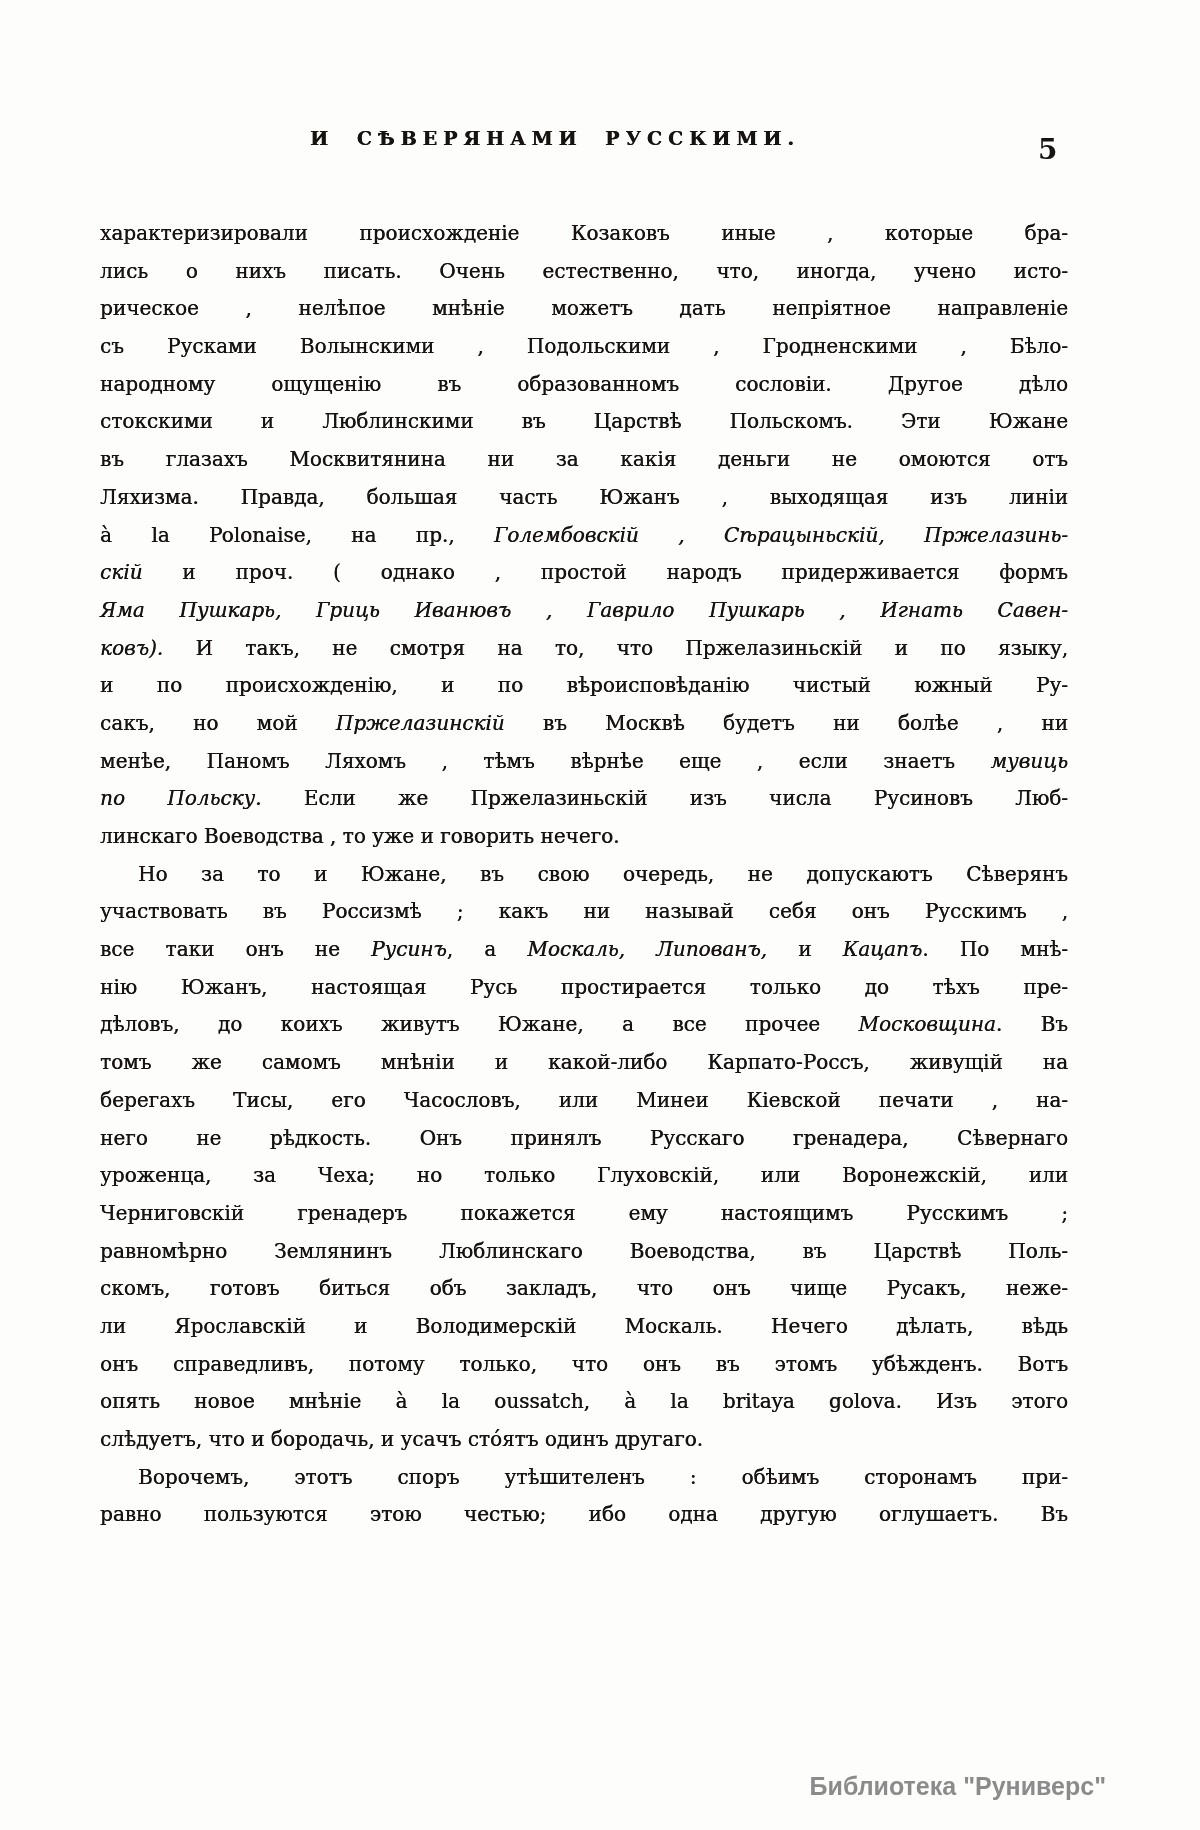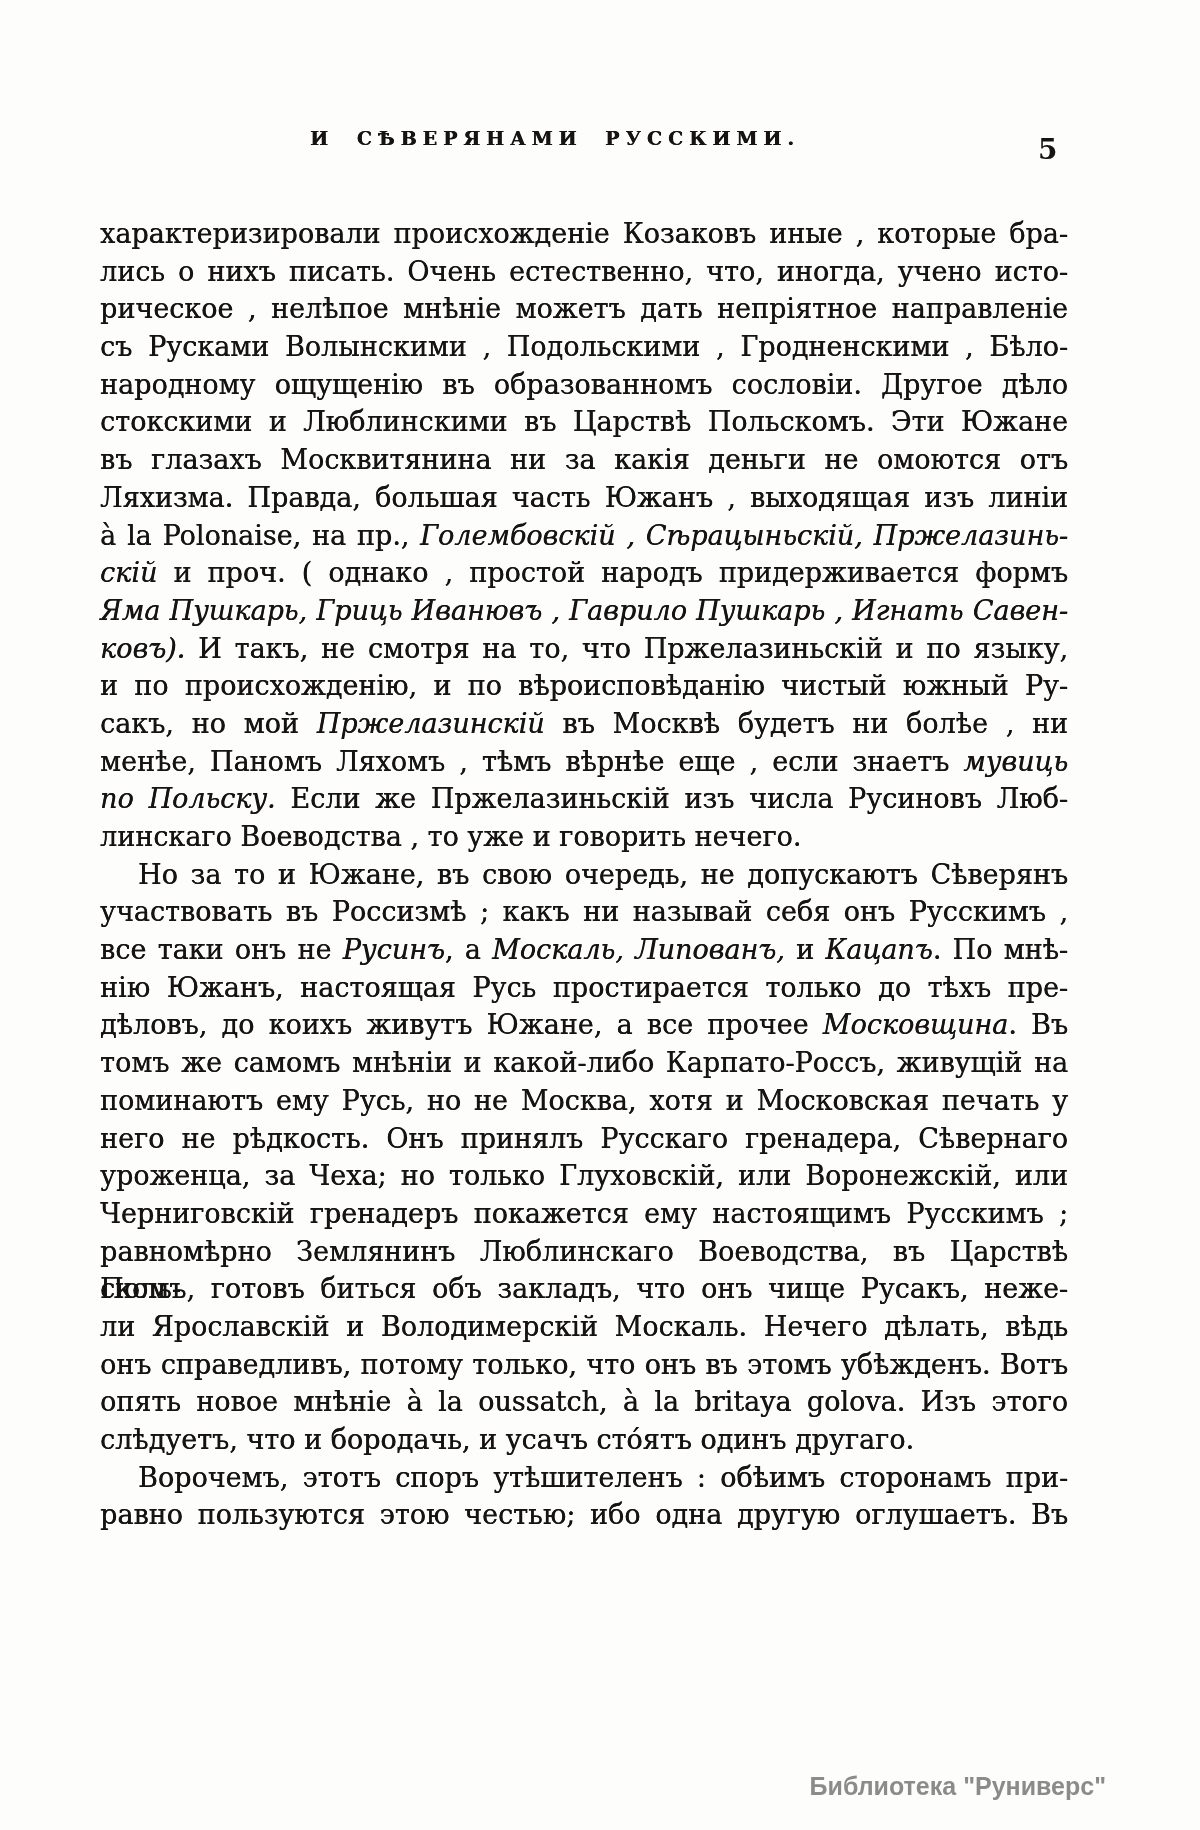--- a/index.html
+++ b/index.html
@@ -27,21 +27,21 @@
   }
   .page-number{
     position:absolute;
     top:133px;left:1038px;
     font-size:28px;
     font-weight:bold;
   }
   .text-block{
     position:absolute;
     top:215px;left:100px;width:968px;
-    font-size:27px;
+    font-size:20px;
     line-height:37.7px;
     text-shadow:0.35px 0 0 currentColor;
   }
   .paragraph{margin:0;padding:0;}
   .line{
     text-align:justify;
     text-align-last:justify;
     white-space:normal;
     height:37.7px;
     overflow:visible;
@@ -84,21 +84,21 @@
         <div class="line"><span class="em">по Польску.</span><span> Если же Пржелазиньскій изъ числа Русиновъ Люб-</span></div>
         <div class="line short"><span>линскаго Воеводства , то уже и говорить нечего.</span></div>
       </div>
       <div class="paragraph">
         <div class="line indent"><span>Но за то и Южане, въ свою очередь, не допускаютъ Сѣверянъ</span></div>
         <div class="line"><span>участвовать въ Россизмѣ ; какъ ни называй себя онъ Русскимъ ,</span></div>
         <div class="line"><span>все таки онъ не </span><span class="em">Русинъ</span><span>, а </span><span class="em">Москаль, Липованъ,</span><span> и </span><span class="em">Кацапъ</span><span>. По мнѣ-</span></div>
         <div class="line"><span>нію Южанъ, настоящая Русь простирается только до тѣхъ пре-</span></div>
         <div class="line"><span>дѣловъ, до коихъ живутъ Южане, а все прочее </span><span class="em">Московщина</span><span>. Въ</span></div>
         <div class="line"><span>томъ же самомъ мнѣніи и какой-либо Карпато-Россъ, живущій на</span></div>
-        <div class="line"><span>поминаютъ ему Русь, но не Москва, хотя и Московская печать у</span></div>
+        <div class="line"><span>берегахъ Тисы, его Часословъ, или Минеи Кіевской печати , на-</span></div>
         <div class="line"><span>него не рѣдкость. Онъ принялъ Русскаго гренадера, Сѣвернаго</span></div>
         <div class="line"><span>уроженца, за Чеха; но только Глуховскій, или Воронежскій, или</span></div>
         <div class="line"><span>Черниговскій гренадеръ покажется ему настоящимъ Русскимъ ;</span></div>
         <div class="line"><span>равномѣрно Землянинъ Люблинскаго Воеводства, въ Царствѣ Поль-</span></div>
         <div class="line"><span>скомъ, готовъ биться объ закладъ, что онъ чище Русакъ, неже-</span></div>
         <div class="line"><span>ли Ярославскій и Володимерскій Москаль. Нечего дѣлать, вѣдь</span></div>
         <div class="line"><span>онъ справедливъ, потому только, что онъ въ этомъ убѣжденъ. Вотъ</span></div>
         <div class="line"><span>опять новое мнѣніе à la oussatch, à la britaya golova. Изъ этого</span></div>
         <div class="line short"><span>слѣдуетъ, что и бородачь, и усачъ сто́ятъ одинъ другаго.</span></div>
       </div>

